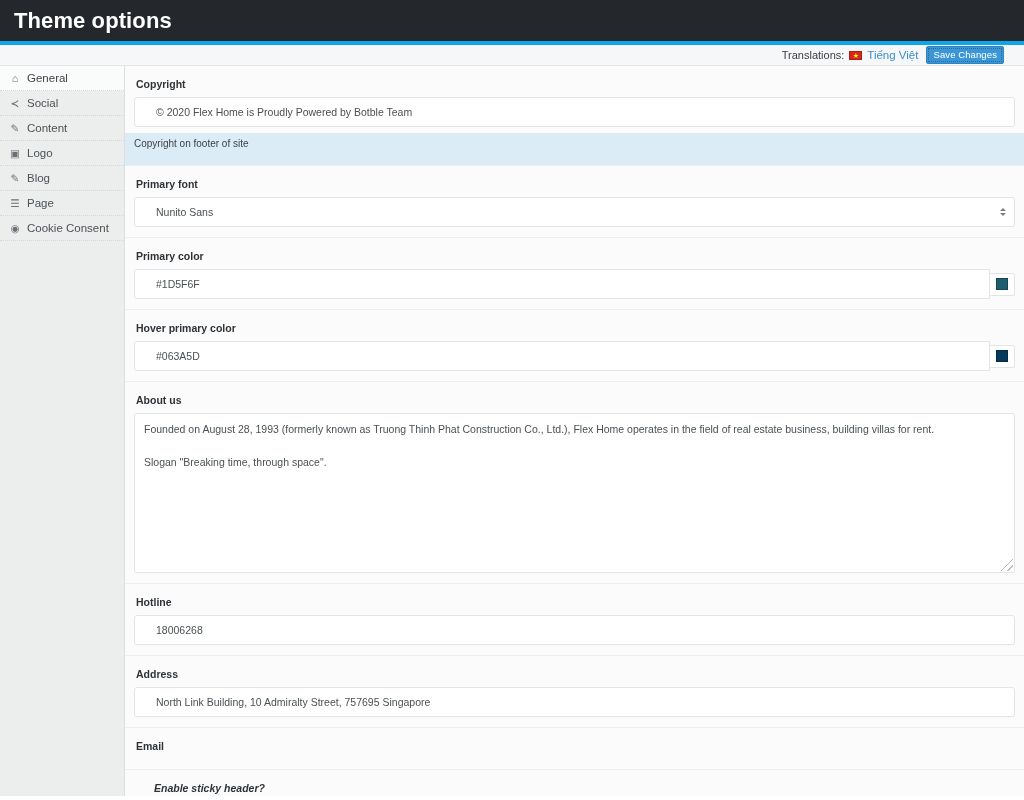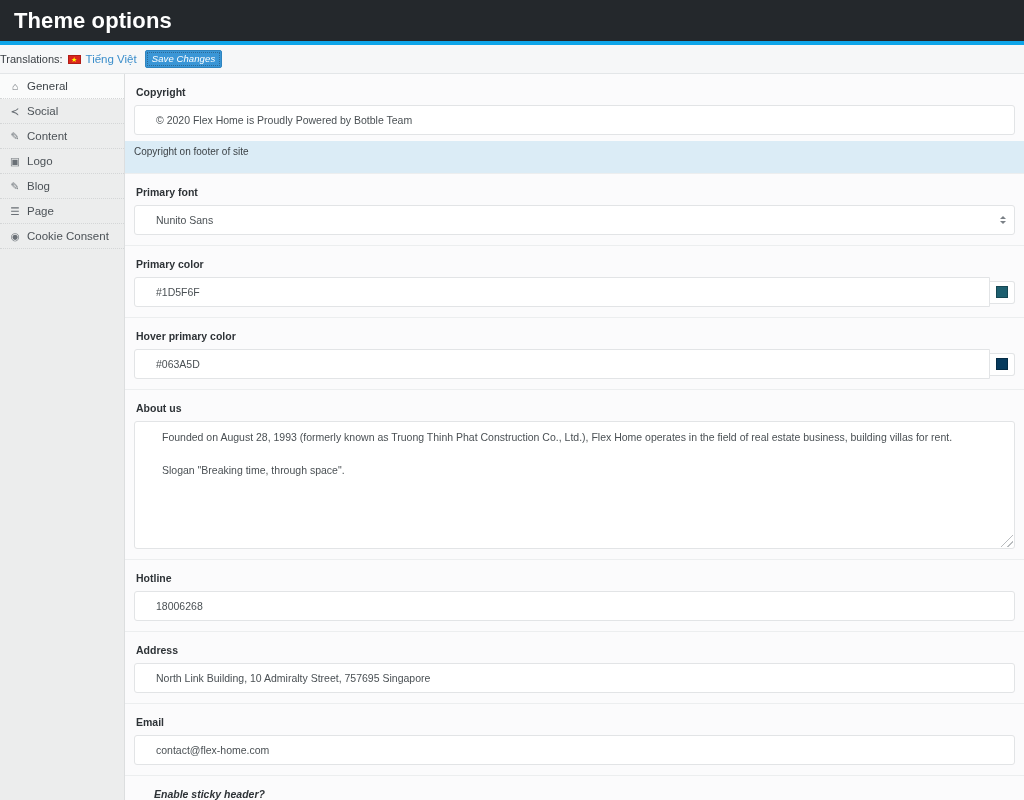--- a/index.html
+++ b/index.html
@@ -22,26 +22,26 @@
   }
   .topbar-title {
     color: #ffffff;
     font-size: 22px;
     font-weight: bold;
     letter-spacing: 0.1px;
   }
 
   
   .actionbar {
-    height: 29px;
+    height: 21px;
     background: #f6f7f8;
     border-bottom: 1px solid #e3e6e8;
     display: flex;
     align-items: center;
-    justify-content: flex-start;
+    justify-content: flex-end;
     padding-right: 20px;
     position: relative;
   }
   .translations-wrap {
     display: flex;
     align-items: center;
     font-size: 11px;
     color: #3a3f44;
     gap: 5px;
   }
@@ -75,21 +75,20 @@
     color: #ffffff;
     font-size: 9.5px;
     font-family: "Liberation Sans", sans-serif;
     padding: 3px 6px 4px 6px;
     border-radius: 2px;
     cursor: pointer;
     outline: 1px dotted #2d6a94;
     outline-offset: -3px;
     letter-spacing: 0.1px;
     line-height: 1;
-    font-style: italic;
   }
 
   
   .shell {
     display: flex;
     height: 730px;
     align-items: stretch;
   }
 
   
@@ -199,22 +198,22 @@
     cursor: pointer;
   }
   .swatch-chip {
     width: 12px; height: 12px;
     border: 1px solid rgba(0,0,0,.25);
   }
 
   
   .ta-wrap { position: relative; }
   textarea.ctl {
-    height: 128px;
-    padding: 7px 27px;
+    height: 160px;
+    padding: 7px 9px;
     line-height: 1.55;
     resize: none;
     overflow: hidden;
     white-space: pre-wrap;
   }
   .resize-grip {
     position: absolute;
     right: 2px; bottom: 2px;
     width: 12px; height: 12px;
     background:
@@ -342,21 +341,20 @@
       <input class="ctl" type="text" value="18006268" style="">
     </div>
 
     <div class="field-group">
       <label class="field-label">Address</label>
       <input class="ctl" type="text" value="North Link Building, 10 Admiralty Street, 757695 Singapore" style="">
     </div>
 
     <div class="field-group">
       <label class="field-label">Email</label>
-      <input class="ctl" type="text" value="contact@flex-home.com" style="">
     </div>
 
     <div class="field-group nb">
       <label class="cut-label">Enable sticky header?</label>
     </div>
 
   </div>
 </div>
 
 </body></html>

